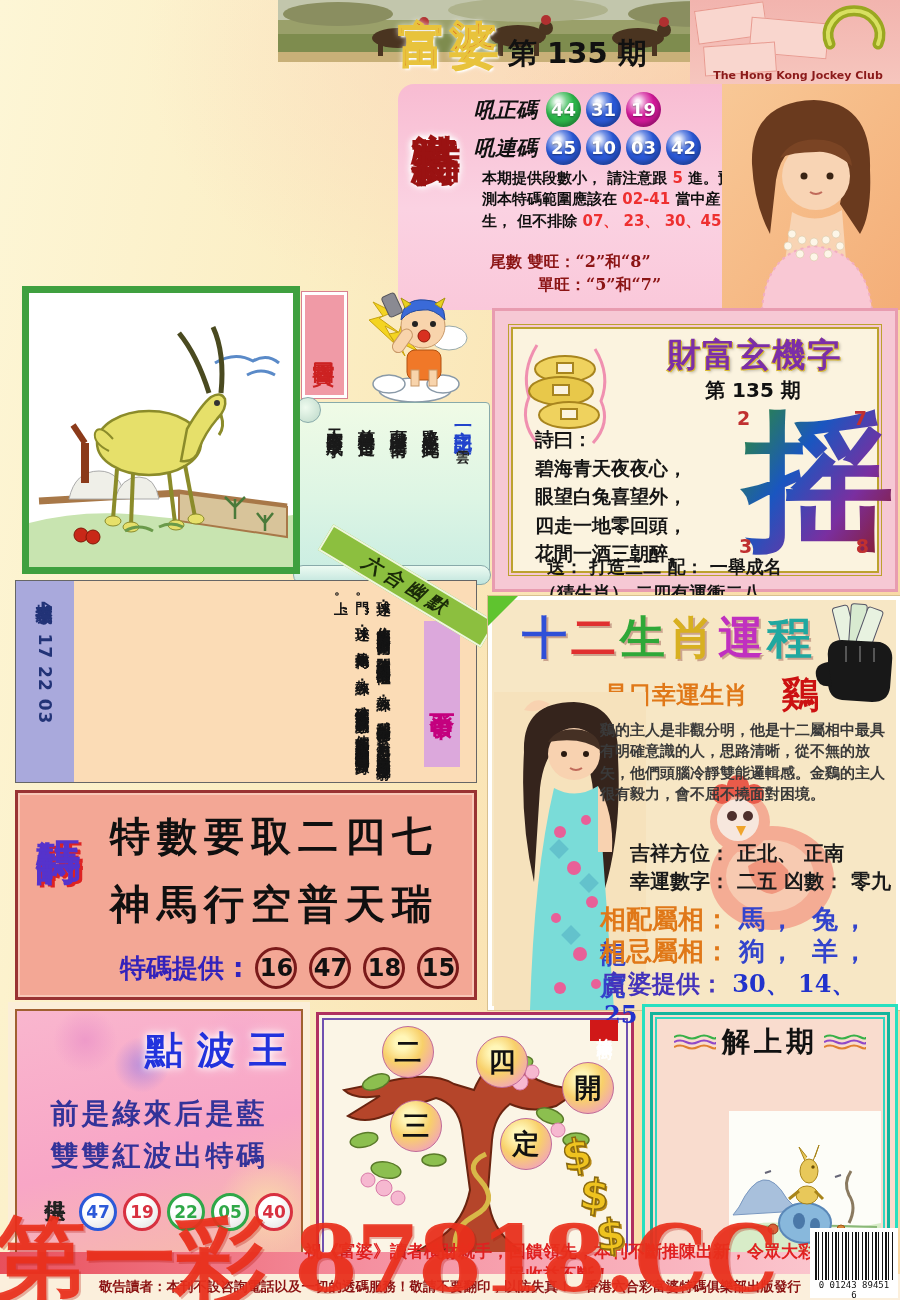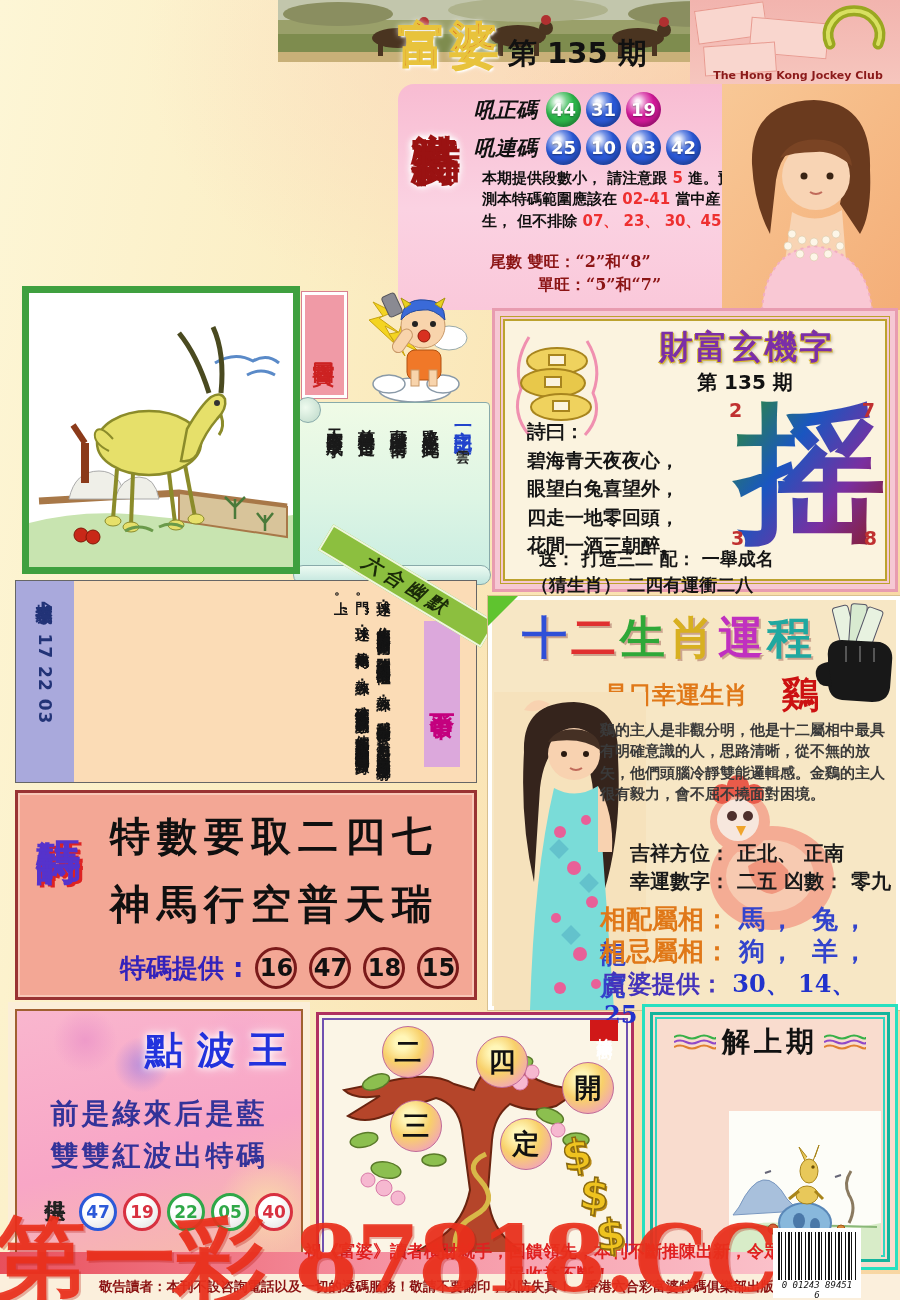--- a/index.html
+++ b/index.html
@@ -39,21 +39,21 @@
     background:radial-gradient(circle at 34% 28%, rgba(255,255,255,.95) 0 6%, rgba(255,255,255,.35) 26%, rgba(255,255,255,0) 45%), var(--c,#2B59D8);
     box-shadow:inset -2px -3px 5px rgba(0,0,0,.3); }
   .advice { left:482px; top:168px; width:262px; font-size:15px; font-weight:bold; line-height:1.42; color:#101010; }
   .advice .red { color:#EE3030; }
   .tails { left:490px; top:250px; font-size:16px; font-weight:bold; color:#8B1414; line-height:1.45; }
   .tails .t2 { padding-left:48px; }
   .girl1 { left:722px; top:84px; width:178px; height:226px; }
 
   
   .mystery { left:492px; top:308px; width:406px; height:284px; background:#F6C8D4;
-    border:3px solid #E89CB0; padding:8px; }
+    border:3px solid #E89CB0; padding:16px; }
   .mystery-in { width:100%; height:100%; border:2px solid #BCA22E; outline:1px solid #BCA22E; outline-offset:2px;
     background:#FBF3DF; position:relative; }
   .coins-icon { position:absolute; left:4px; top:2px; width:96px; height:120px; }
   .m-title { position:absolute; left:92px; top:4px; width:300px; text-align:center; font-size:33px; font-weight:bold;
     color:#7B2EA8; text-shadow:1px 1px 0 #D8B830,-1px 1px 0 #D8B830,2px 2px 3px rgba(0,0,0,.25); letter-spacing:2px; }
   .m-issue { position:absolute; left:120px; top:48px; width:240px; text-align:center; font-size:20px; font-weight:bold; color:#111; }
   .m-poem { position:absolute; left:22px; top:96px; font-size:19px; font-weight:bold; color:#151515; line-height:1.5; }
   .m-big { position:absolute; left:222px; top:64px; width:168px; height:172px; text-align:center;
     font-size:150px; font-weight:bold; line-height:172px;
     background:linear-gradient(125deg,#2F8F2F 5%,#1A56C0 38%,#7A2FA0 66%,#8B1A1A 95%);
@@ -170,21 +170,21 @@
   .last-pic { position:absolute; left:76px; top:96px; width:152px; height:148px; background:#fff; }
 
   
   .slogan-bar { left:0; top:1252px; width:820px; height:22px;
     background:linear-gradient(90deg,#E8505C,#F590A0 45%,#FBC6CE); display:flex; align-items:center; }
   .slogan-bar span { width:100%; text-align:center; padding-left:300px; font-size:17px; font-weight:bold; color:#E02020; }
   .notice-bar { left:0; top:1274px; width:900px; height:26px; background:#FBEFDC; display:flex; align-items:center; justify-content:center; }
   .notice-bar span { font-size:13.5px; font-weight:bold; color:#8B1212; }
   .watermark { left:-6px; top:1198px; z-index:40; font-size:92px; font-weight:bold; color:rgba(233,48,28,.92);
     white-space:nowrap; letter-spacing:-2px; text-shadow:2px 2px 0 rgba(180,20,10,.3); }
-  .barcode { left:773px; top:1228px; width:88px; height:70px; background:#fff; z-index:50; padding:4px 5px 2px;font-style:italic; }
+  .barcode { left:810px; top:1228px; width:88px; height:70px; background:#fff; z-index:50; padding:4px 5px 2px; }
   .bars { width:100%; height:48px;
     background:repeating-linear-gradient(90deg,#111 0 2px,#fff 2px 3px,#111 3px 4px,#fff 4px 7px,#111 7px 8px,#fff 8px 10px); }
   .bc-digits { width:100%; text-align:center; font-family:"DejaVu Sans Mono",monospace; font-size:9px; color:#111; }
 </style>
 </head>
 <body>
 
 <div id="page">
 
   <div class="abs photo-strip">

